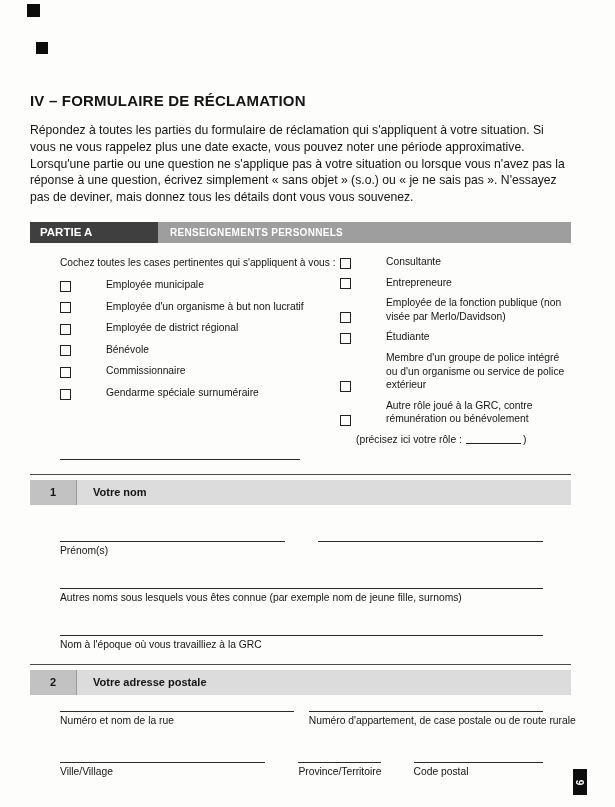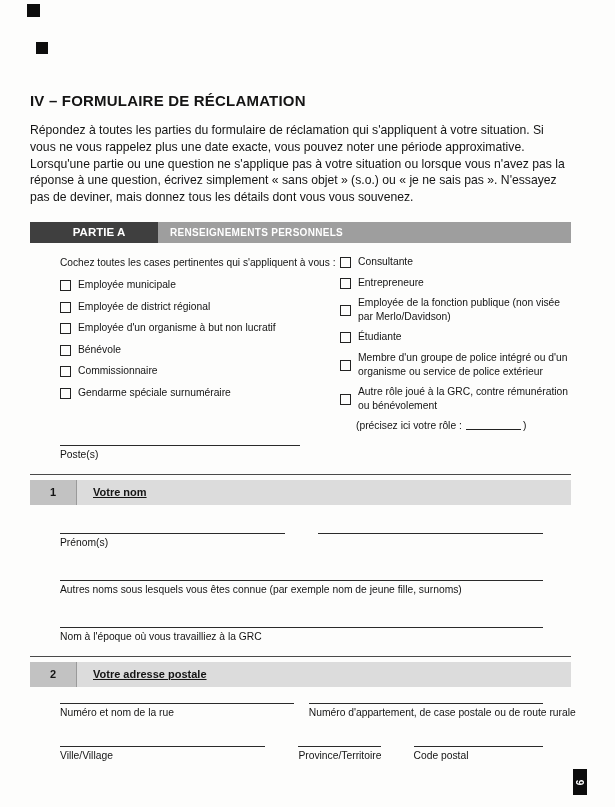--- a/index.html
+++ b/index.html
@@ -29,36 +29,35 @@
     margin: 0 0 16px 0;
     font-size: 12.2px;
     line-height: 1.38;
   }
 
   .part-header { display: flex; height: 21px; margin-bottom: 12px; }
   .part-label {
     width: 118px; background: #3f3f3f; color: #ffffff;
     font-weight: bold; font-size: 11.5px; line-height: 21px;
     padding-left: 10px;
-    text-align: center;
   }
   .part-title {
     flex: 1; background: #9e9e9e; color: #ffffff;
     font-weight: bold; font-size: 10px; line-height: 21px;
     padding-left: 12px; letter-spacing: 0.3px;
   }
 
   .checkbox-area { display: flex; padding-left: 30px; }
   .cb-col-left { width: 280px; flex: none; }
   .cb-col-right { flex: 1; max-width: 245px; }
   .instruction { font-size: 10.2px; margin: 2px 0 10px 0; }
   .cb-item {
-    display: flex; align-items: center;
+    display: flex; align-items: flex-end;
     font-size: 10.3px; line-height: 1.32;
-    margin-bottom: 8px; cursor: default;
+    margin-bottom: 8px; cursor: default; gap: 28px;
   }
   .cb-col-right .cb-item { margin-bottom: 7px; }
   .cb {
     width: 9px; height: 9px; border: 1px solid #222222;
     margin: 1px 7px 0 0; flex: none; background: #fdfdfc;
   }
   .precise-row {
     display: flex; align-items: flex-end;
     font-size: 10.3px; margin: 1px 0 0 16px;
   }
@@ -69,25 +68,25 @@
 
   .poste-field { margin: 14px 0 0 30px; width: 240px; }
 
   .rule { border-top: 1px solid #4a4a4a; margin: 14px 0 5px 0; height: 0; }
   .sec-bar { display: flex; height: 25px; background: #dcdcdc; }
   .sec-num {
     width: 46px; flex: none; background: #c2c2c2;
     text-align: center; font-weight: bold; font-size: 11px; line-height: 25px;
     border-right: 1px solid #9a9a9a;
   }
-  .sec-title { font-weight: bold; font-size: 11px; line-height: 25px; padding-left: 16px; text-decoration: underline; }
+  .sec-title { font-weight: bold; font-size: 11px; line-height: 25px; padding-left: 16px; }
 
   .fields-area { padding: 0 28px 0 30px; }
   .f-row { display: flex; justify-content: space-between; }
-  .mt-28 { margin-top: 28px; gap: 33px; }
+  .mt-28 { margin-top: 36px; gap: 33px; }
   .mt-32 { margin-top: 32px; }
   .mt-16 { margin-top: 16px; }
   .w-485 { width: 48.5%; }
   .w-46 { width: 46%; }
   .w-17 { width: 17%; }
   .w-29 { width: 29%; }
   .full { width: 100%; }
 
   .page-num-tab {
     position: absolute; right: 28px; bottom: 12px;
@@ -115,25 +114,25 @@
 
     <div class="checkbox-area">
       <div class="cb-col-left">
         <p class="instruction">Cochez toutes les cases pertinentes qui s'appliquent à vous :</p>
         <label class="cb-item">
           <span class="cb"></span>
           <span>Employée municipale</span>
         </label>
         <label class="cb-item">
           <span class="cb"></span>
+          <span>Employée d'un organisme à but non lucratif</span>
+        </label>
+        <label class="cb-item">
+          <span class="cb"></span>
           <span>Employée de district régional</span>
-        </label>
-        <label class="cb-item">
-          <span class="cb"></span>
-          <span>Employée d'un organisme à but non lucratif</span>
         </label>
         <label class="cb-item">
           <span class="cb"></span>
           <span>Bénévole</span>
         </label>
         <label class="cb-item">
           <span class="cb"></span>
           <span>Commissionnaire</span>
         </label>
         <label class="cb-item">
@@ -169,21 +168,20 @@
         <div class="precise-row">
           <span>(précisez ici votre rôle :</span>
           <span class="short-line"></span>
           <span>)</span>
         </div>
       </div>
     </div>
 
     <div class="poste-field">
       <div class="write-line"></div>
-      <div class="f-label">Poste(s)</div>
     </div>
 
     <div class="rule"></div>
     <div class="sec-bar">
       <div class="sec-num">1</div>
       <div class="sec-title">Votre nom</div>
     </div>
 
     <div class="fields-area">
       <div class="f-row mt-28">

